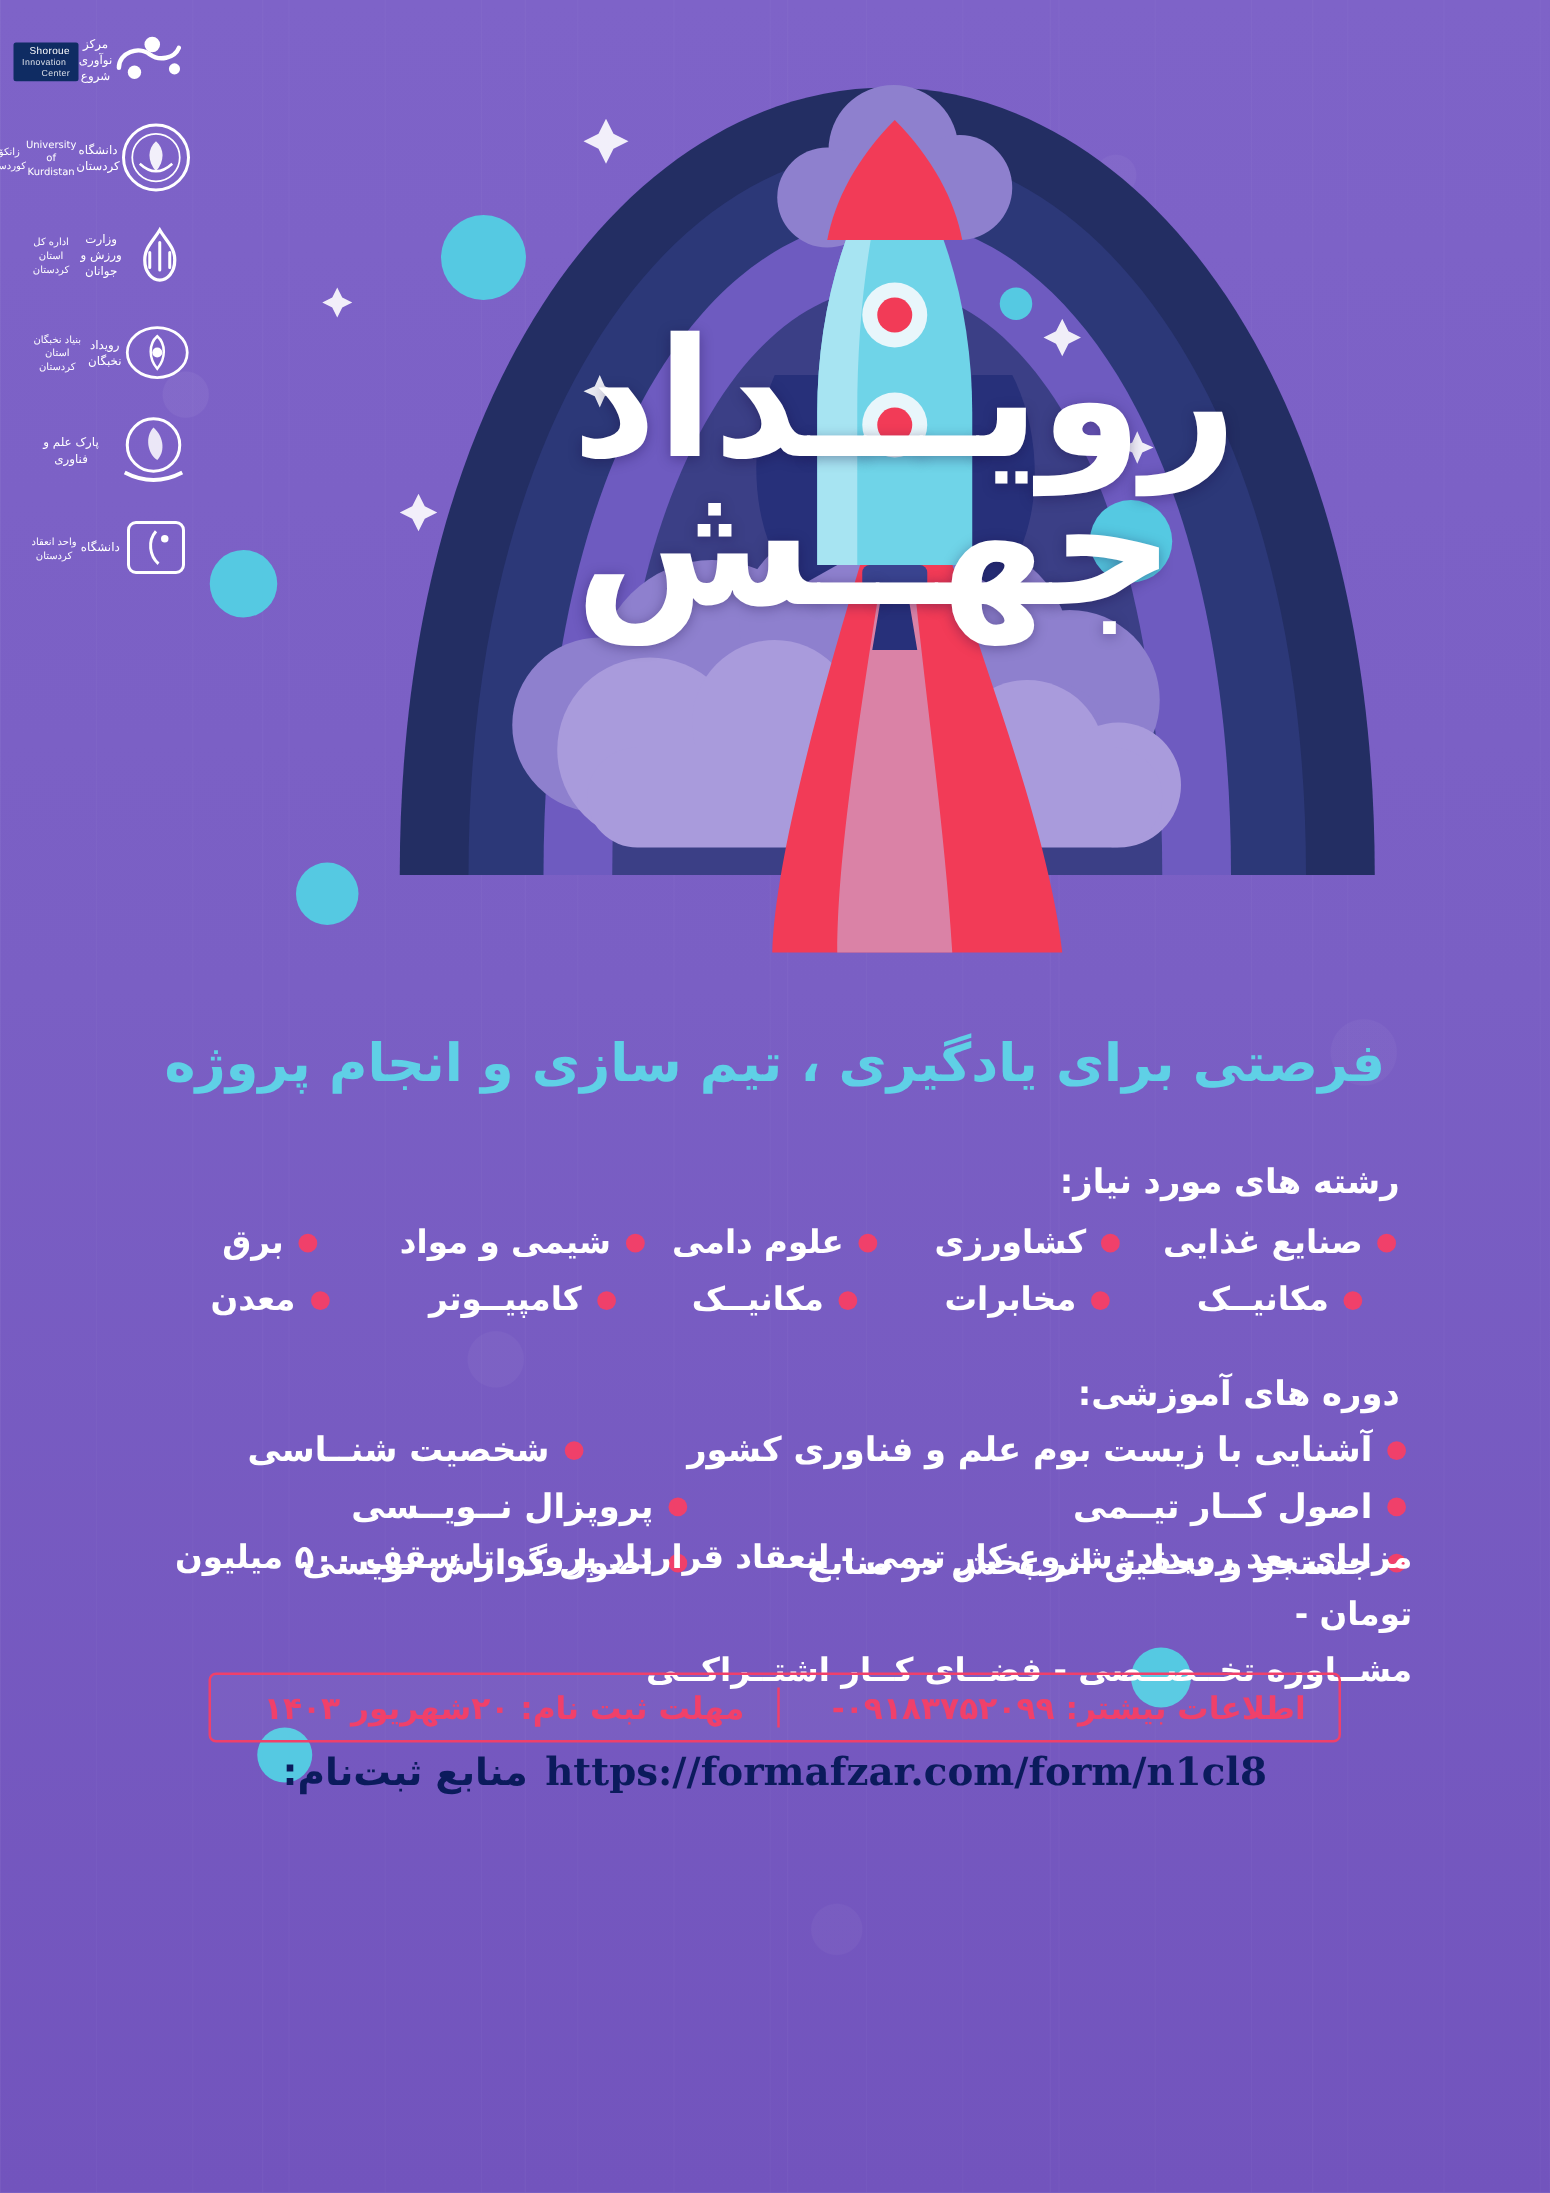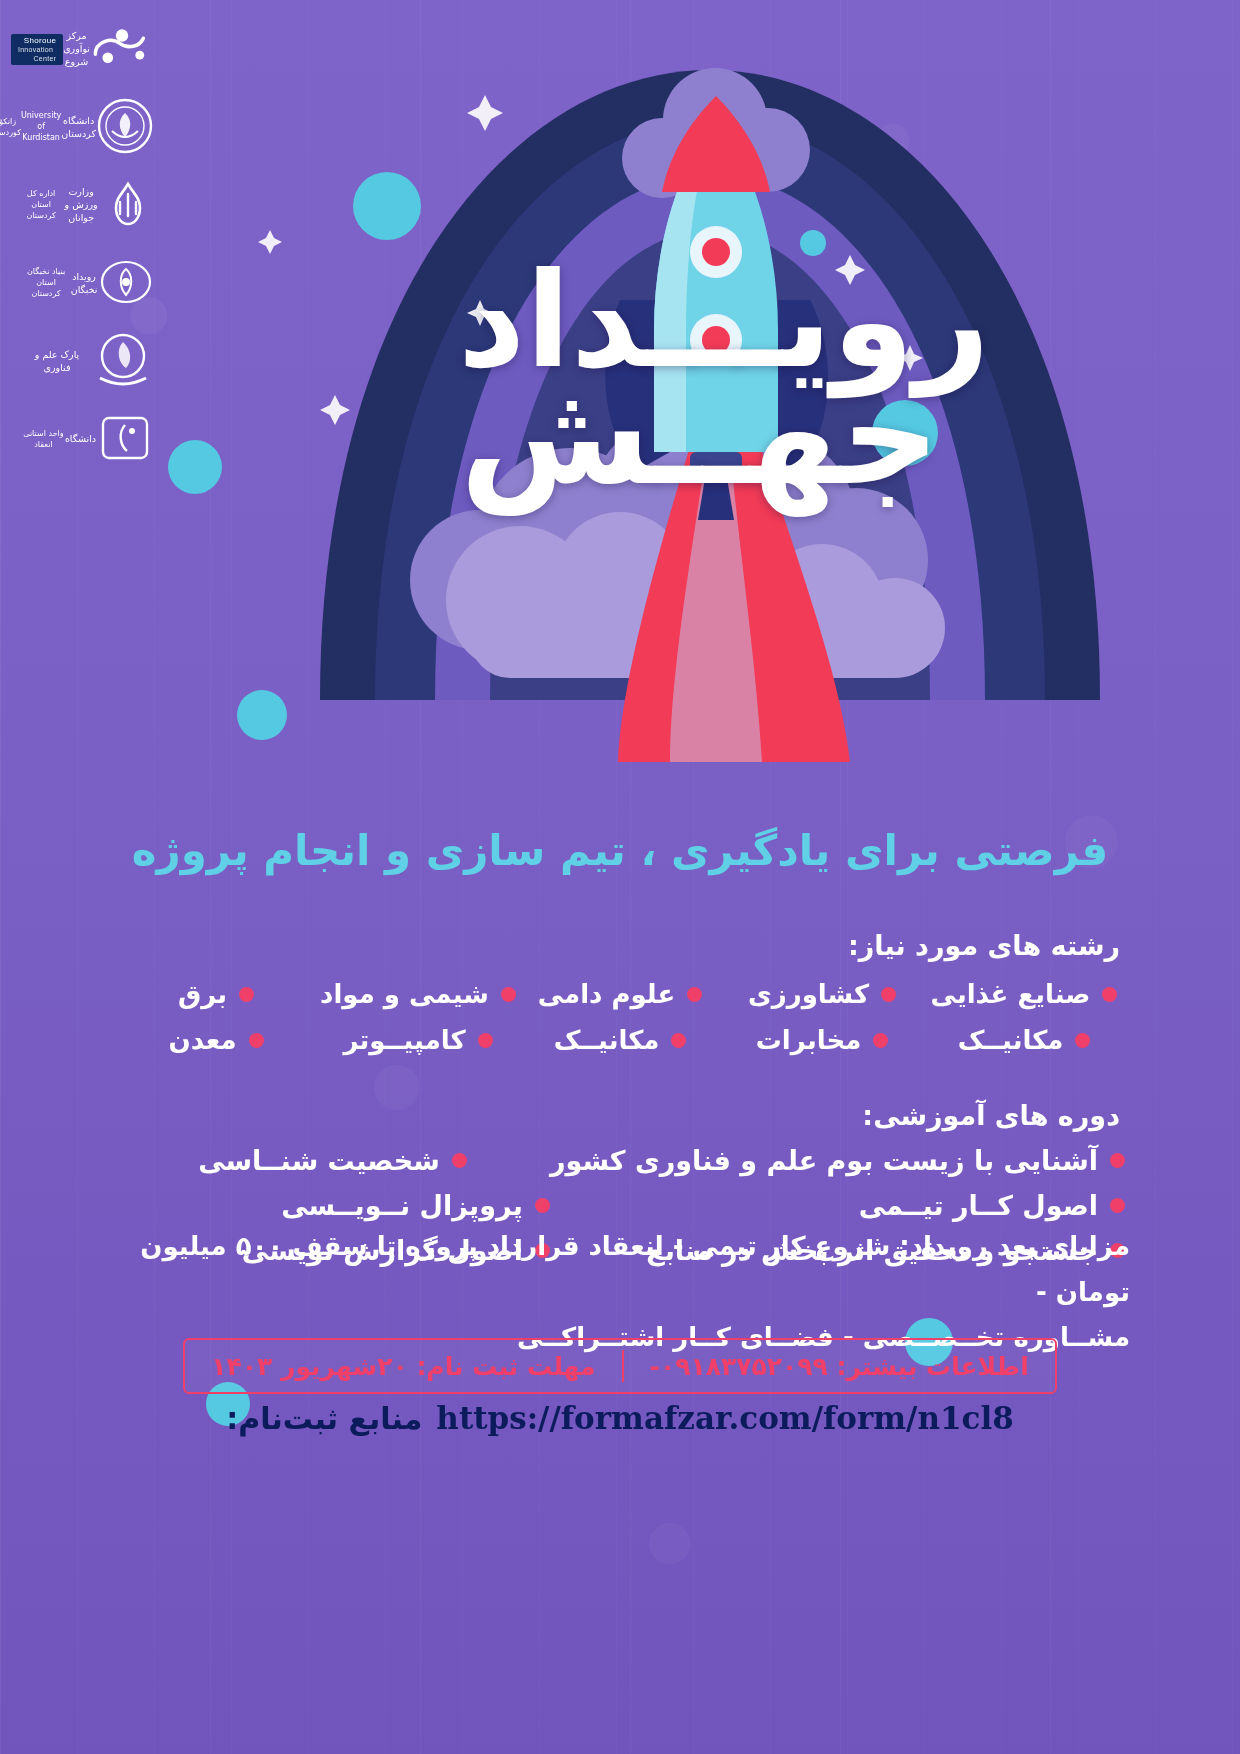--- a/index.html
+++ b/index.html
@@ -104,21 +104,21 @@
 
   
   .infobar{
     position:absolute;top:1338px;left:0;right:0;display:flex;justify-content:center;z-index:7;
   }
   .infobar-inner{
     border:2px solid #F0406A;border-radius:6px;
     display:flex;align-items:center;gap:26px;
     padding:10px 26px;background:rgba(255,255,255,.04);
   }
-  .infobar-inner .seg{color:#F0406A;font-size:25px;font-weight:bold;white-space:nowrap;}
+  .infobar-inner .seg{color:#F0406A;font-size:25px;font-weight:bold;white-space:nowrap;margin-left:16px;}
   .infobar-sep{width:2px;height:32px;background:#F0406A;}
 
   
   .linkrow{
     position:absolute;top:1400px;left:0;right:0;z-index:7;
     display:flex;align-items:center;justify-content:center;gap:14px;
   }
   .link-label{color:#0B1B5C;font-size:30px;font-weight:bold;}
   .link-url{
     color:#0B1B5C;font-size:31px;font-weight:bold;
@@ -199,21 +199,21 @@
 
   <div class="logo-box">
     <div class="logo-mark">
       <svg width="58" height="54" viewBox="0 0 58 54">
         <rect x="7" y="7" width="44" height="40" rx="6" fill="none" stroke="#fff" stroke-width="2.4"></rect>
         <path d="M29 14 C22 22, 24 34, 31 40" stroke="#fff" stroke-width="2.4" fill="none"></path>
         <circle cx="36" cy="20" r="3" fill="#fff"></circle>
       </svg>
     </div>
     <div class="logo-cap">دانشگاه</div>
-    <div class="logo-cap" style="font-size:8px;">واحد استانی انعقاد</div>
+    <div class="logo-cap" style="font-size:8px;">واحد انعقاد کردستان</div>
   </div>
 </div>
 
 <div class="hero">
   <svg width="1090" height="860" viewBox="0 0 1090 860">
     <defs>
       <clipPath id="arcclip">
           <rect x="0" y="0" width="1090" height="700"></rect>
         </clipPath>
     </defs>

